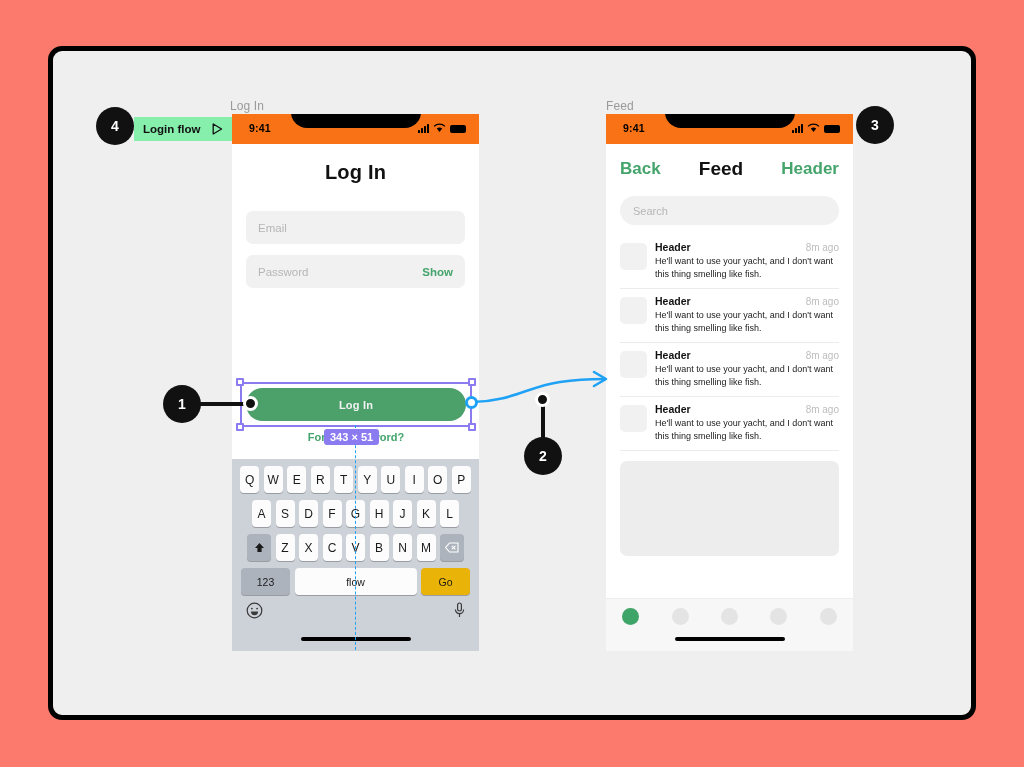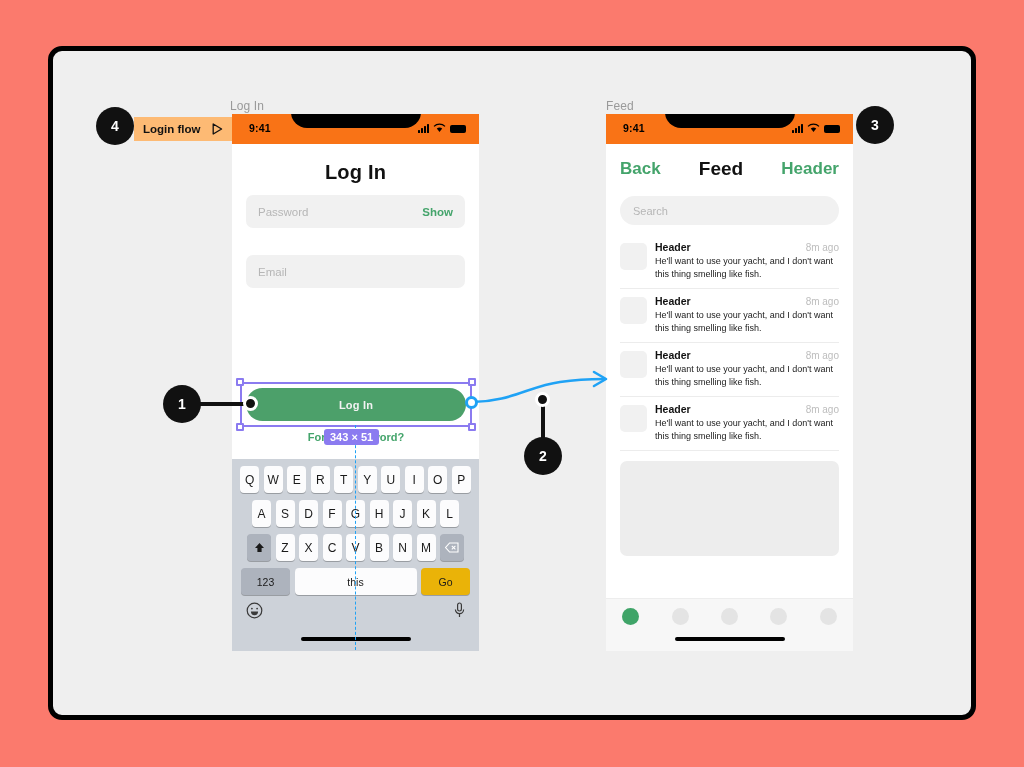--- a/index.html
+++ b/index.html
@@ -255,21 +255,21 @@
     border-radius: 50%;
     z-index: 39;
   }
   #leader-dot-1 { left: 243px; top: 396px; }
   #leader-dot-2 { left: 535px; top: 392px; }
 
   .flow-badge {
     position: absolute;
     left: 134px; top: 117px;
     height: 24px;
-    background: #fdba74;
+    background: #86efac;
     display: flex; align-items: center; gap: 12px;
     padding: 0 9px;
     z-index: 35;
   }
   .flow-badge-text { font-size: 11.5px; font-weight: bold; color: #111; }
   .tri-svg { display: block; }
 
   .connector { position: absolute; left: 0; top: 0; width: 1024px; height: 767px; z-index: 30; pointer-events: none; }
   .conn-anchor {
     position: absolute;
@@ -303,27 +303,27 @@
       <svg width="13" height="10" viewBox="0 0 13 10">
           <path d="M6.5 9 L9.2 5.6 A4.2 4.2 0 0 0 3.8 5.6 Z" fill="#000"></path>
           <path d="M1 3.4 A8 8 0 0 1 12 3.4" stroke="#000" stroke-width="1.3" fill="none"></path>
         </svg>
       <span class="batt"></span>
     </div>
   </div>
 
   <div class="screen-title">Log In</div>
 
+  <div class="field" id="field-email">
+    <span class="field-placeholder">Email</span>
+  </div>
+
   <div class="field" id="field-password">
     <span class="field-placeholder">Password</span>
     <span class="show-link">Show</span>
-  </div>
-
-  <div class="field" id="field-email">
-    <span class="field-placeholder">Email</span>
   </div>
 </div>
 
 <div class="login-btn">Log In</div>
 <div class="sel-box">
   <span class="sel-h tl"></span>
   <span class="sel-h tr"></span>
   <span class="sel-h bl"></span>
   <span class="sel-h br"></span>
 </div>
@@ -370,21 +370,21 @@
     <span class="key">M</span>
     <span class="key wide">
       <svg class="tri-svg" width="14" height="11" viewBox="0 0 14 11">
           <path d="M4.6 1 H13 V10 H4.6 L0.6 5.5 Z" fill="none" stroke="#fff" stroke-width="1.1"></path>
           <path d="M6.8 3.8 L10.4 7.3 M10.4 3.8 L6.8 7.3" stroke="#fff" stroke-width="1.1"></path>
         </svg>
     </span>
   </div>
   <div class="kb-row">
     <span class="key num">123</span>
-    <span class="key space">this</span>
+    <span class="key space">flow</span>
     <span class="key go">Go</span>
   </div>
   <div class="kb-bottom">
     <span class="kb-ico">
       <svg width="17" height="17" viewBox="0 0 17 17">
           <circle cx="8.5" cy="8.5" r="7.3" fill="none" stroke="#3a3a3a" stroke-width="1.2"></circle>
           <circle cx="5.9" cy="6.6" r=".9" fill="#3a3a3a"></circle>
           <circle cx="11.1" cy="6.6" r=".9" fill="#3a3a3a"></circle>
           <path d="M4.9 9.6 H12.1 A3.6 3.6 0 0 1 4.9 9.6 Z" fill="#3a3a3a"></path>
         </svg>

